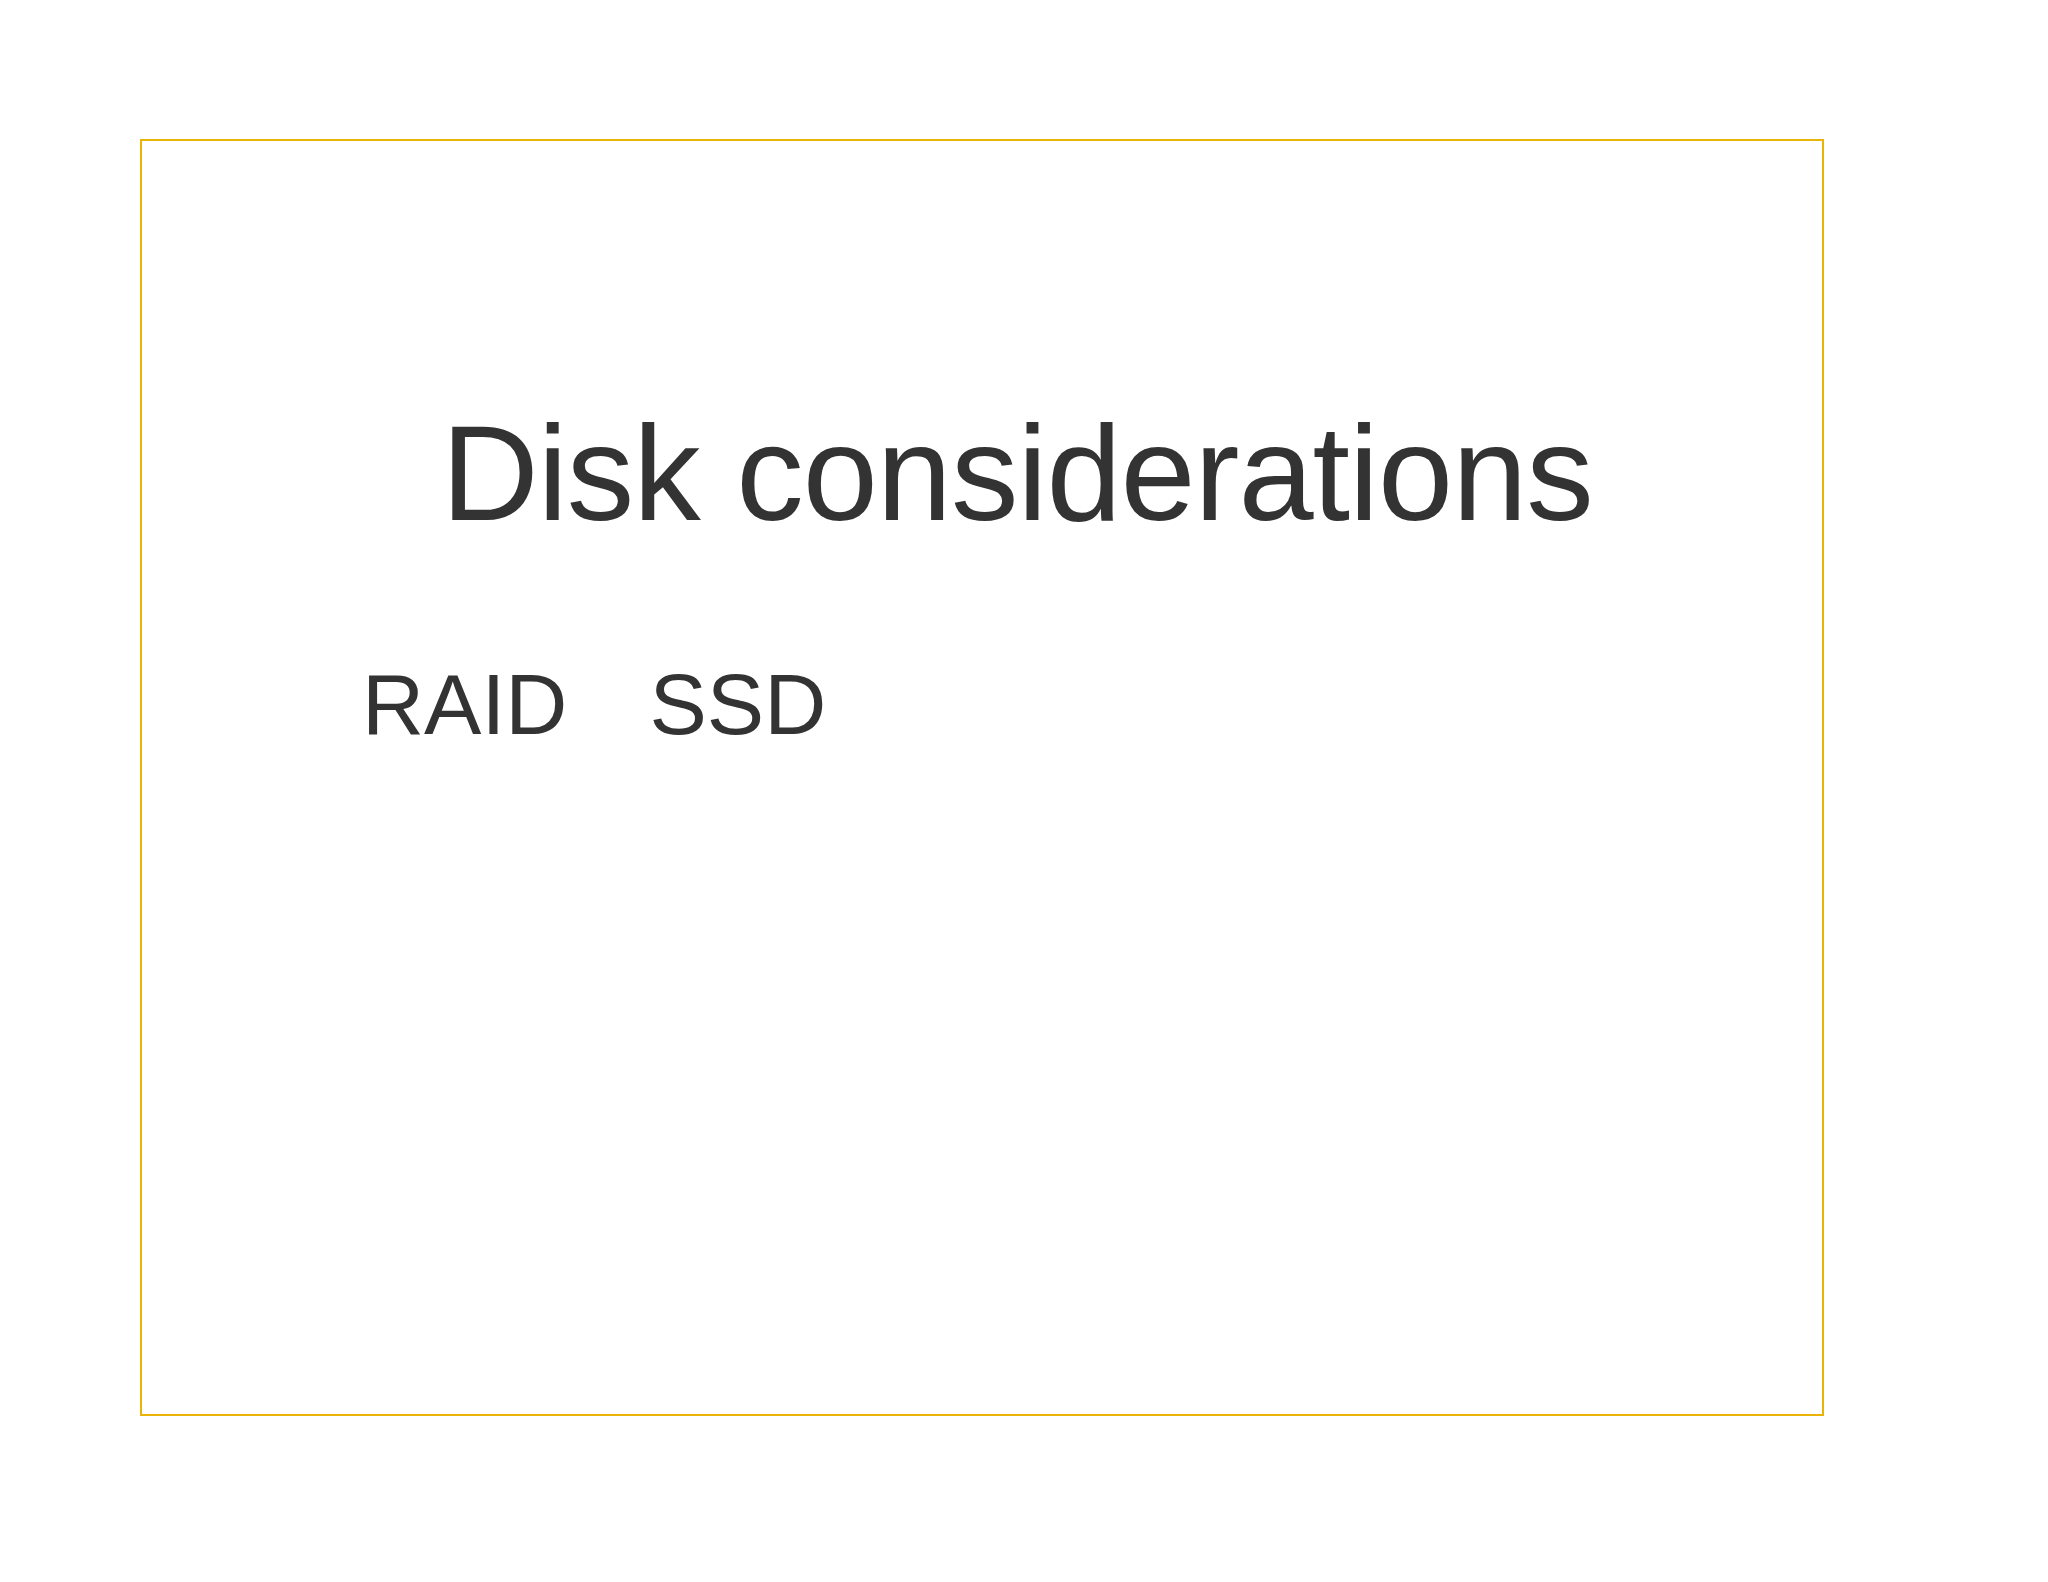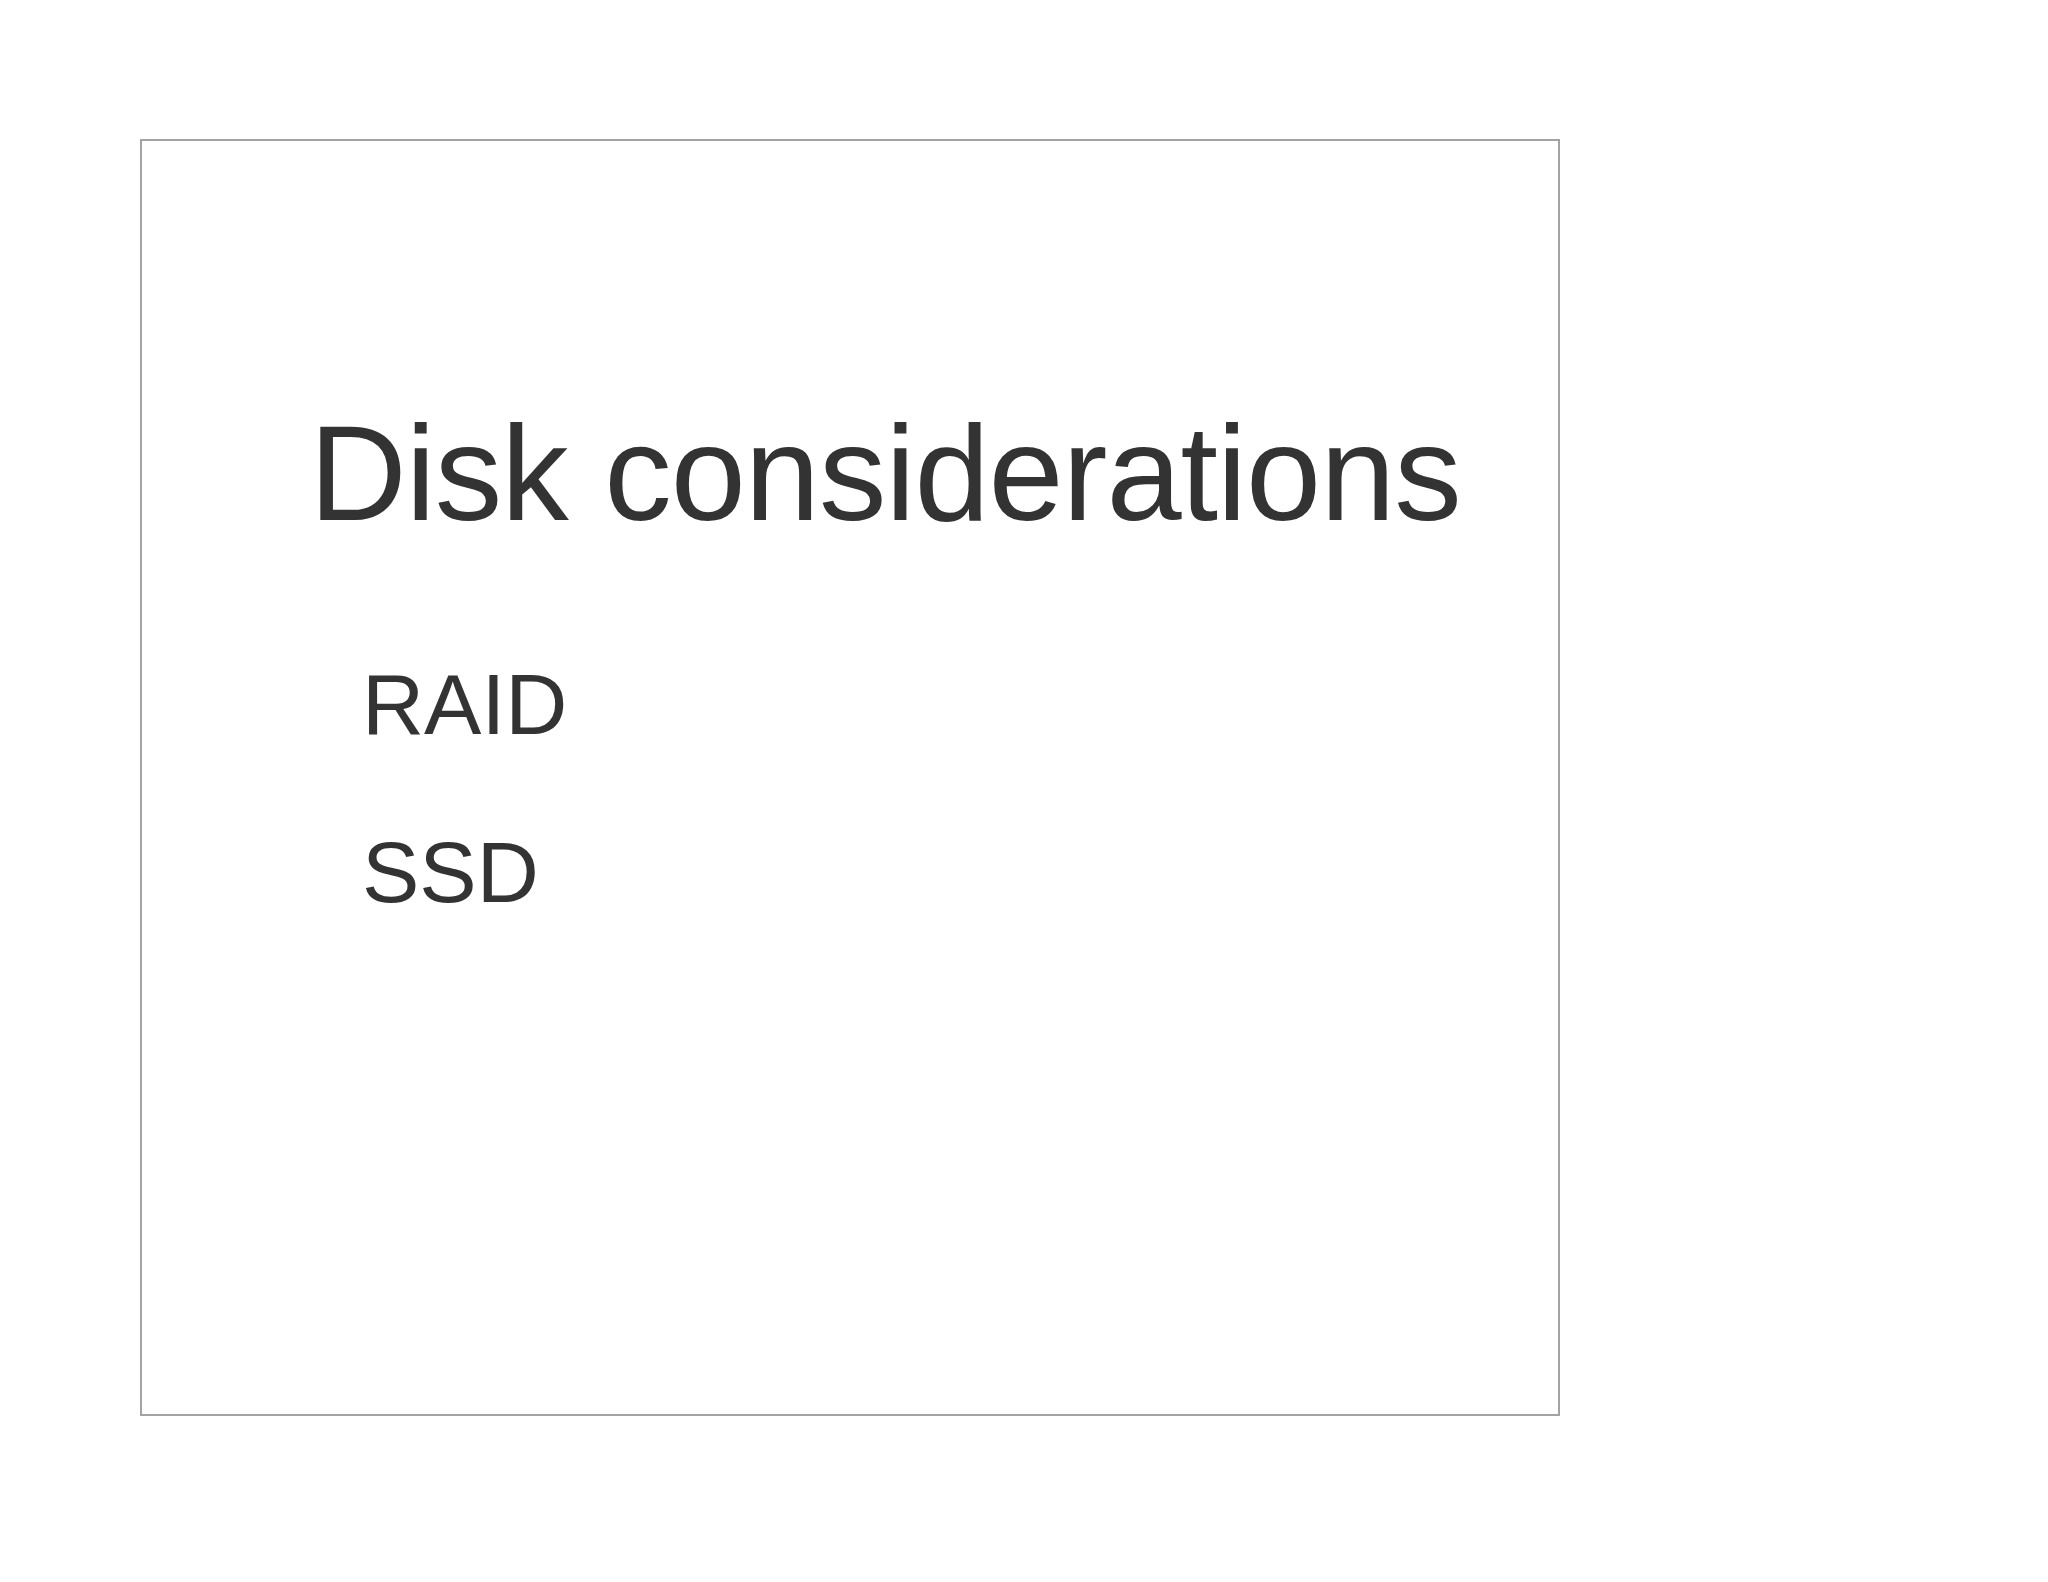--- a/index.html
+++ b/index.html
@@ -12,23 +12,23 @@
     width: 2048px;
     height: 1582px;
     background: #ffffff;
     font-family: "Liberation Sans", sans-serif;
     overflow: hidden;
   }
   .slide-frame {
     position: absolute;
     left: 140px;
     top: 139px;
-    width: 1420px;
+    width: 1684px;
     height: 1277px;
-    border: 2px solid #a3a3a3;
+    border: 2px solid #eab308;
     background: #ffffff;
     box-sizing: border-box;
   }
   .slide-title {
     position: absolute;
     left: 35px;           
     top: 265px;
     width: 100%;
     text-align: center;
     font-size: 135px;
@@ -36,21 +36,21 @@
     font-weight: 400;
     color: #333333;
     letter-spacing: -1px;
     white-space: nowrap;
   }
   .bullet-list {
     position: absolute;
     left: 220px;
     top: 520px;
     display: flex;
-    flex-direction: column;
+    flex-direction: row;
     gap: 82px;
   }
   .bullet-item {
     font-size: 86px;
     line-height: 1;
     font-weight: 400;
     color: #333333;
     white-space: nowrap;
   }
 </style>

